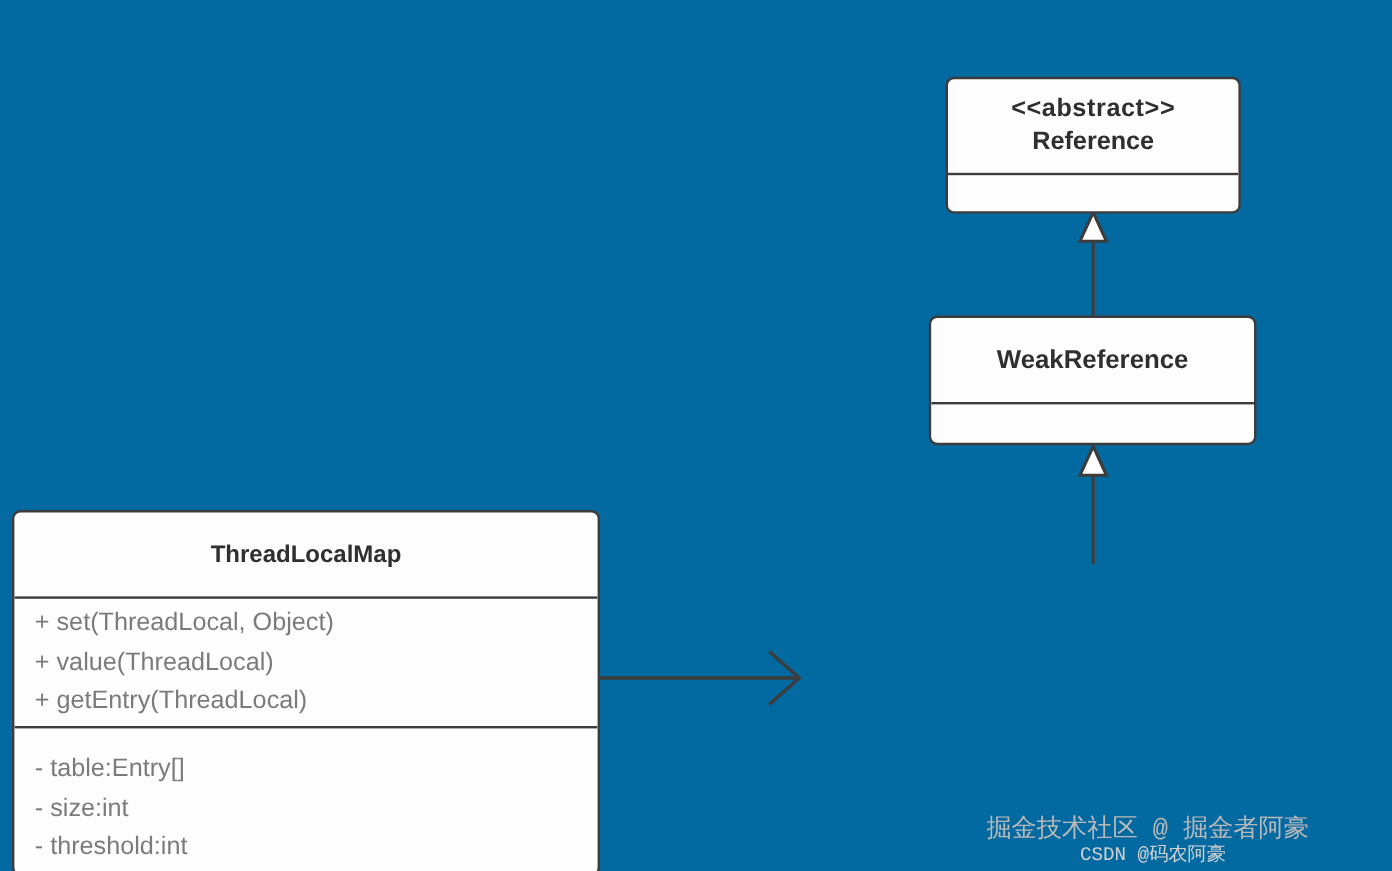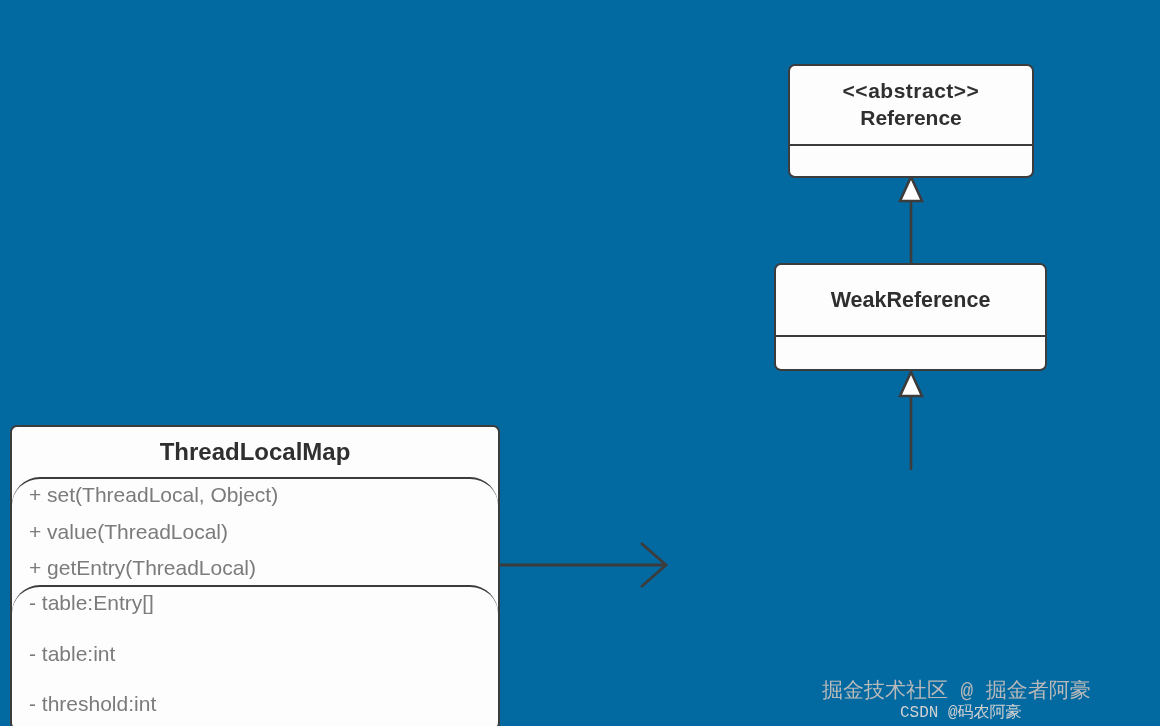--- a/index.html
+++ b/index.html
@@ -46,24 +46,23 @@
     letter-spacing: 0.5px;
     white-space: nowrap;
   }
   .class-name {
     font-weight: bold;
     white-space: nowrap;
   }
   .c-members {
     display: flex;
     flex-direction: column;
-    justify-content: space-between;
+    justify-content: center;
     color: #7b7b7b;
     padding-left: 17px;
-    border-radius: 28px;
   }
   .member-line {
     white-space: nowrap;
     line-height: 1.55;
   }
   .c-empty { }
 
   
   #box-reference {
     left: 788px; top: 64px; width: 246px; height: 114px;
@@ -73,21 +72,21 @@
 
   #box-weakreference {
     left: 774px; top: 263px; width: 273px; height: 108px;
   }
   #box-weakreference .c-title { height: 70px; font-size: 21.5px; }
   #box-weakreference .c-empty { height: 36px; }
 
   #box-threadlocalmap {
     left: 10px; top: 425px; width: 490px; height: 305px;
   }
-  #box-threadlocalmap .c-title { height: 50px; font-size: 24px; }
+  #box-threadlocalmap .c-title { height: 70px; font-size: 20px; }
   #box-threadlocalmap .c-methods { height: 108px; font-size: 21px; }
   #box-threadlocalmap .c-fields  { height: 136px; font-size: 21px; }
 
   #box-entry {
     left: 668px; top: 470px; width: 481px; height: 190px;
   }
   #box-entry .c-title   { height: 59px; font-size: 22px; }
   #box-entry .c-methods { height: 59px; font-size: 21px; }
   #box-entry .c-fields  { height: 69px; font-size: 21px; }
 
@@ -161,21 +160,21 @@
     <div class="compartment c-title">
       <div class="class-name">ThreadLocalMap</div>
     </div>
     <div class="compartment c-members c-methods">
       <div class="member-line">+ set(ThreadLocal, Object)</div>
       <div class="member-line">+ value(ThreadLocal)</div>
       <div class="member-line">+ getEntry(ThreadLocal)</div>
     </div>
     <div class="compartment c-members c-fields">
       <div class="member-line">- table:Entry[]</div>
-      <div class="member-line">- table:int</div>
+      <div class="member-line">- size:int</div>
       <div class="member-line">- threshold:int</div>
     </div>
   </div>
 
 
   <div class="watermark" id="watermark-main">掘金技术社区 @ 掘金者阿豪</div>
   <div class="watermark" id="watermark-csdn">CSDN @码农阿豪</div>
 
 </div>
 

